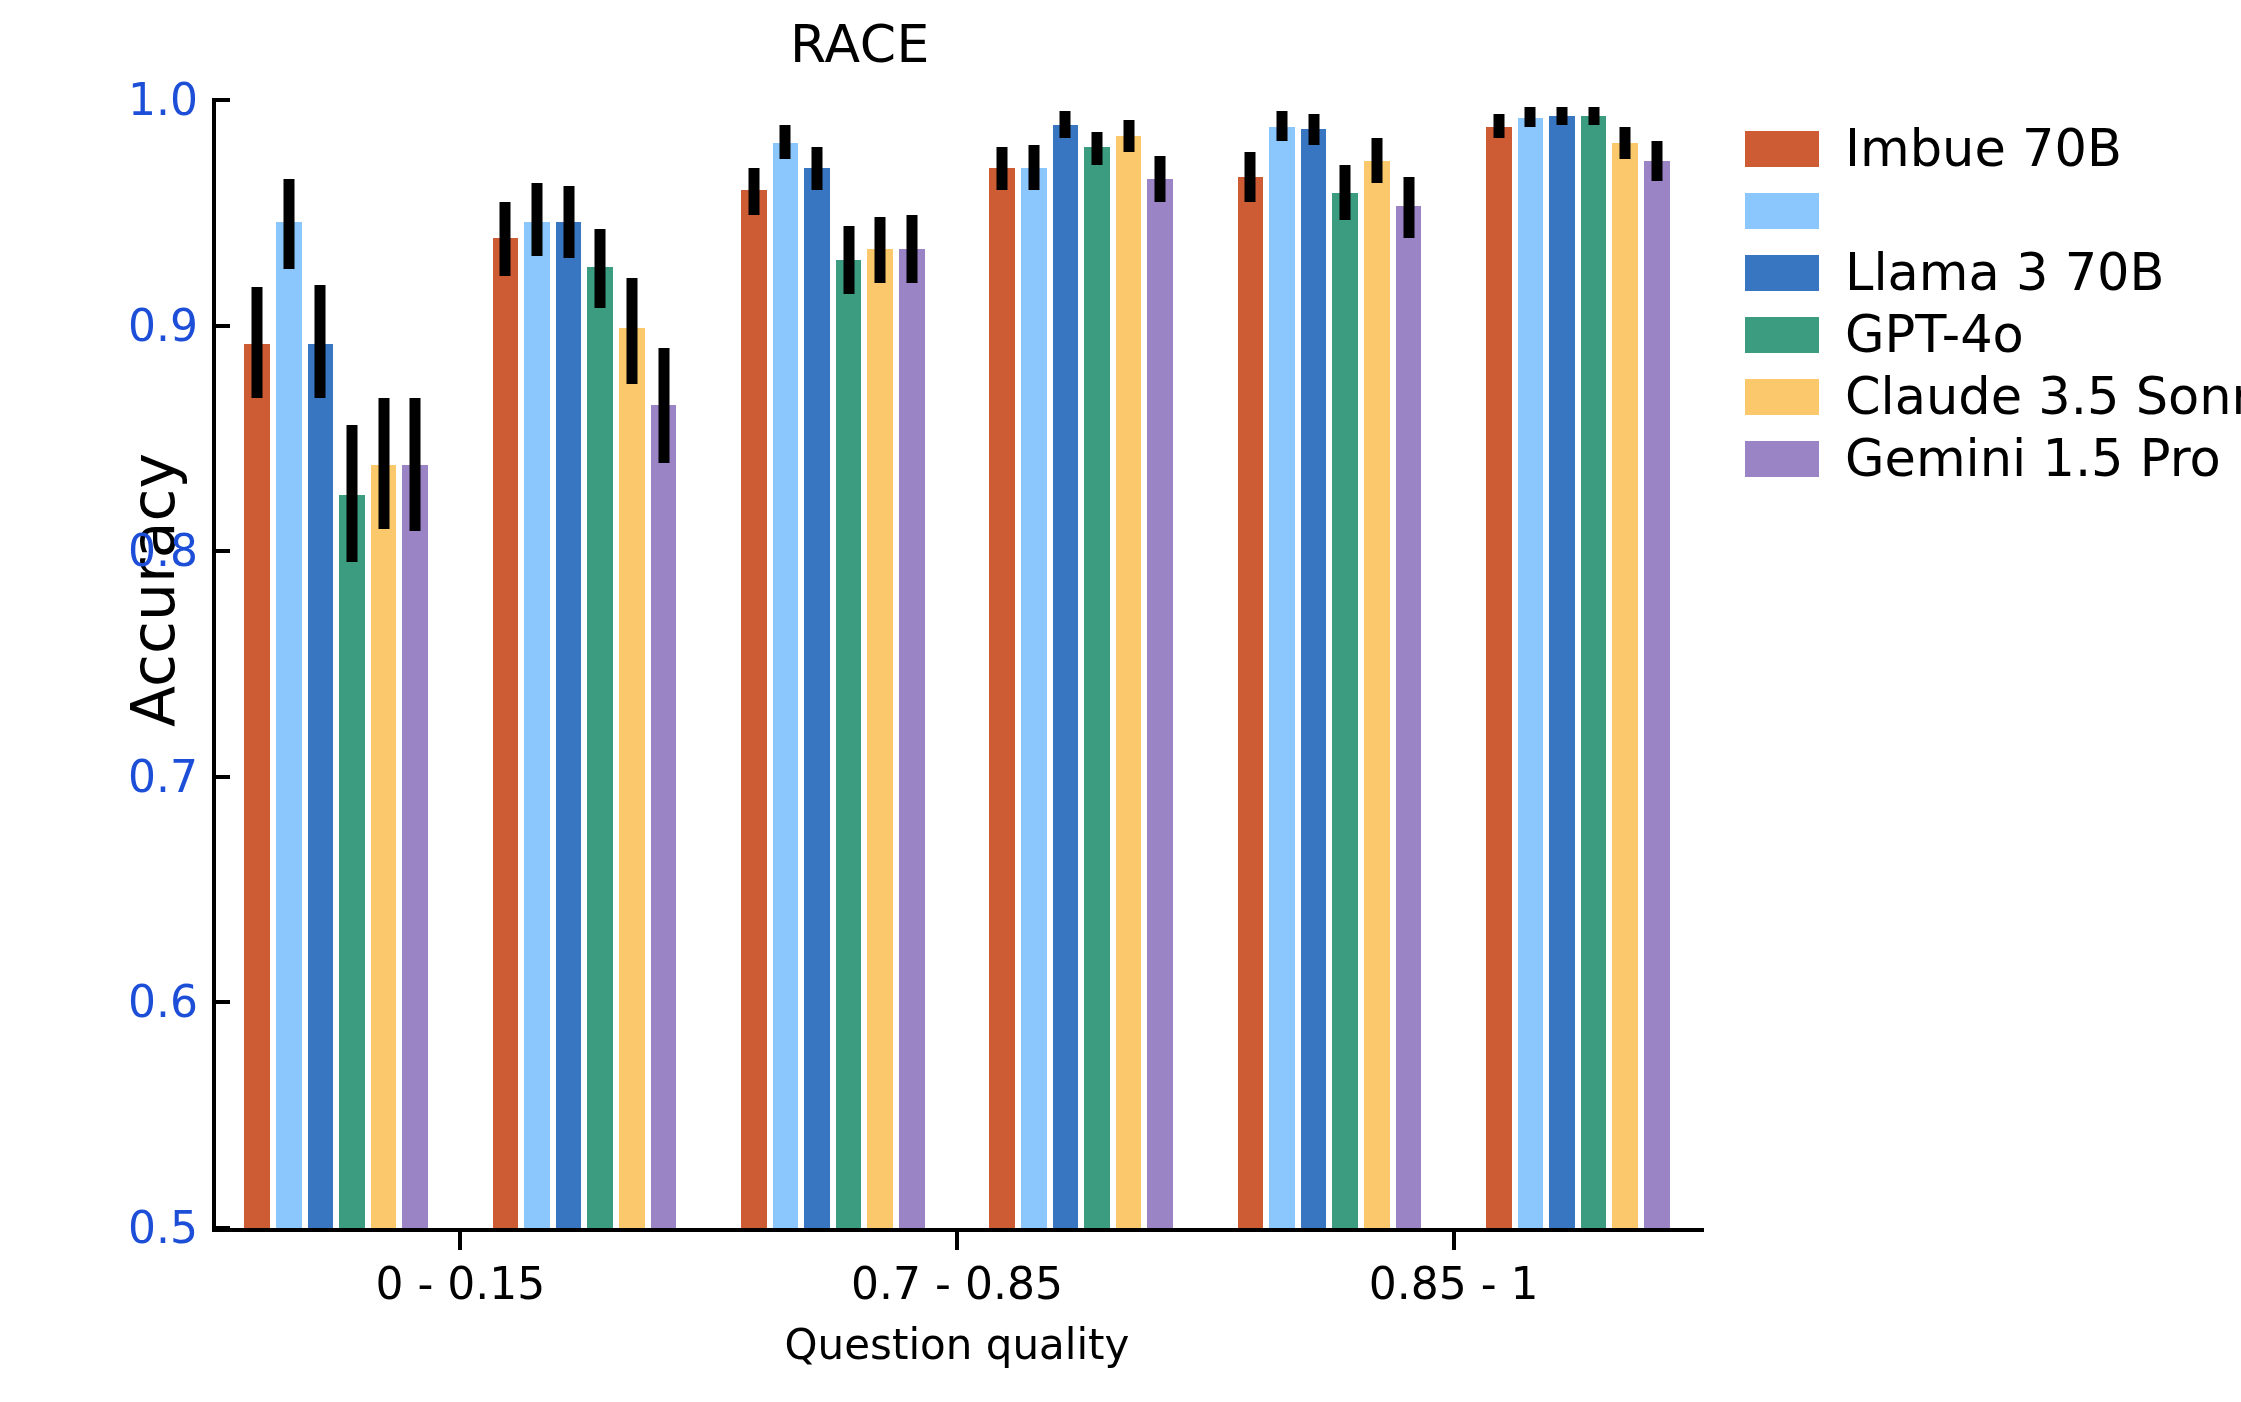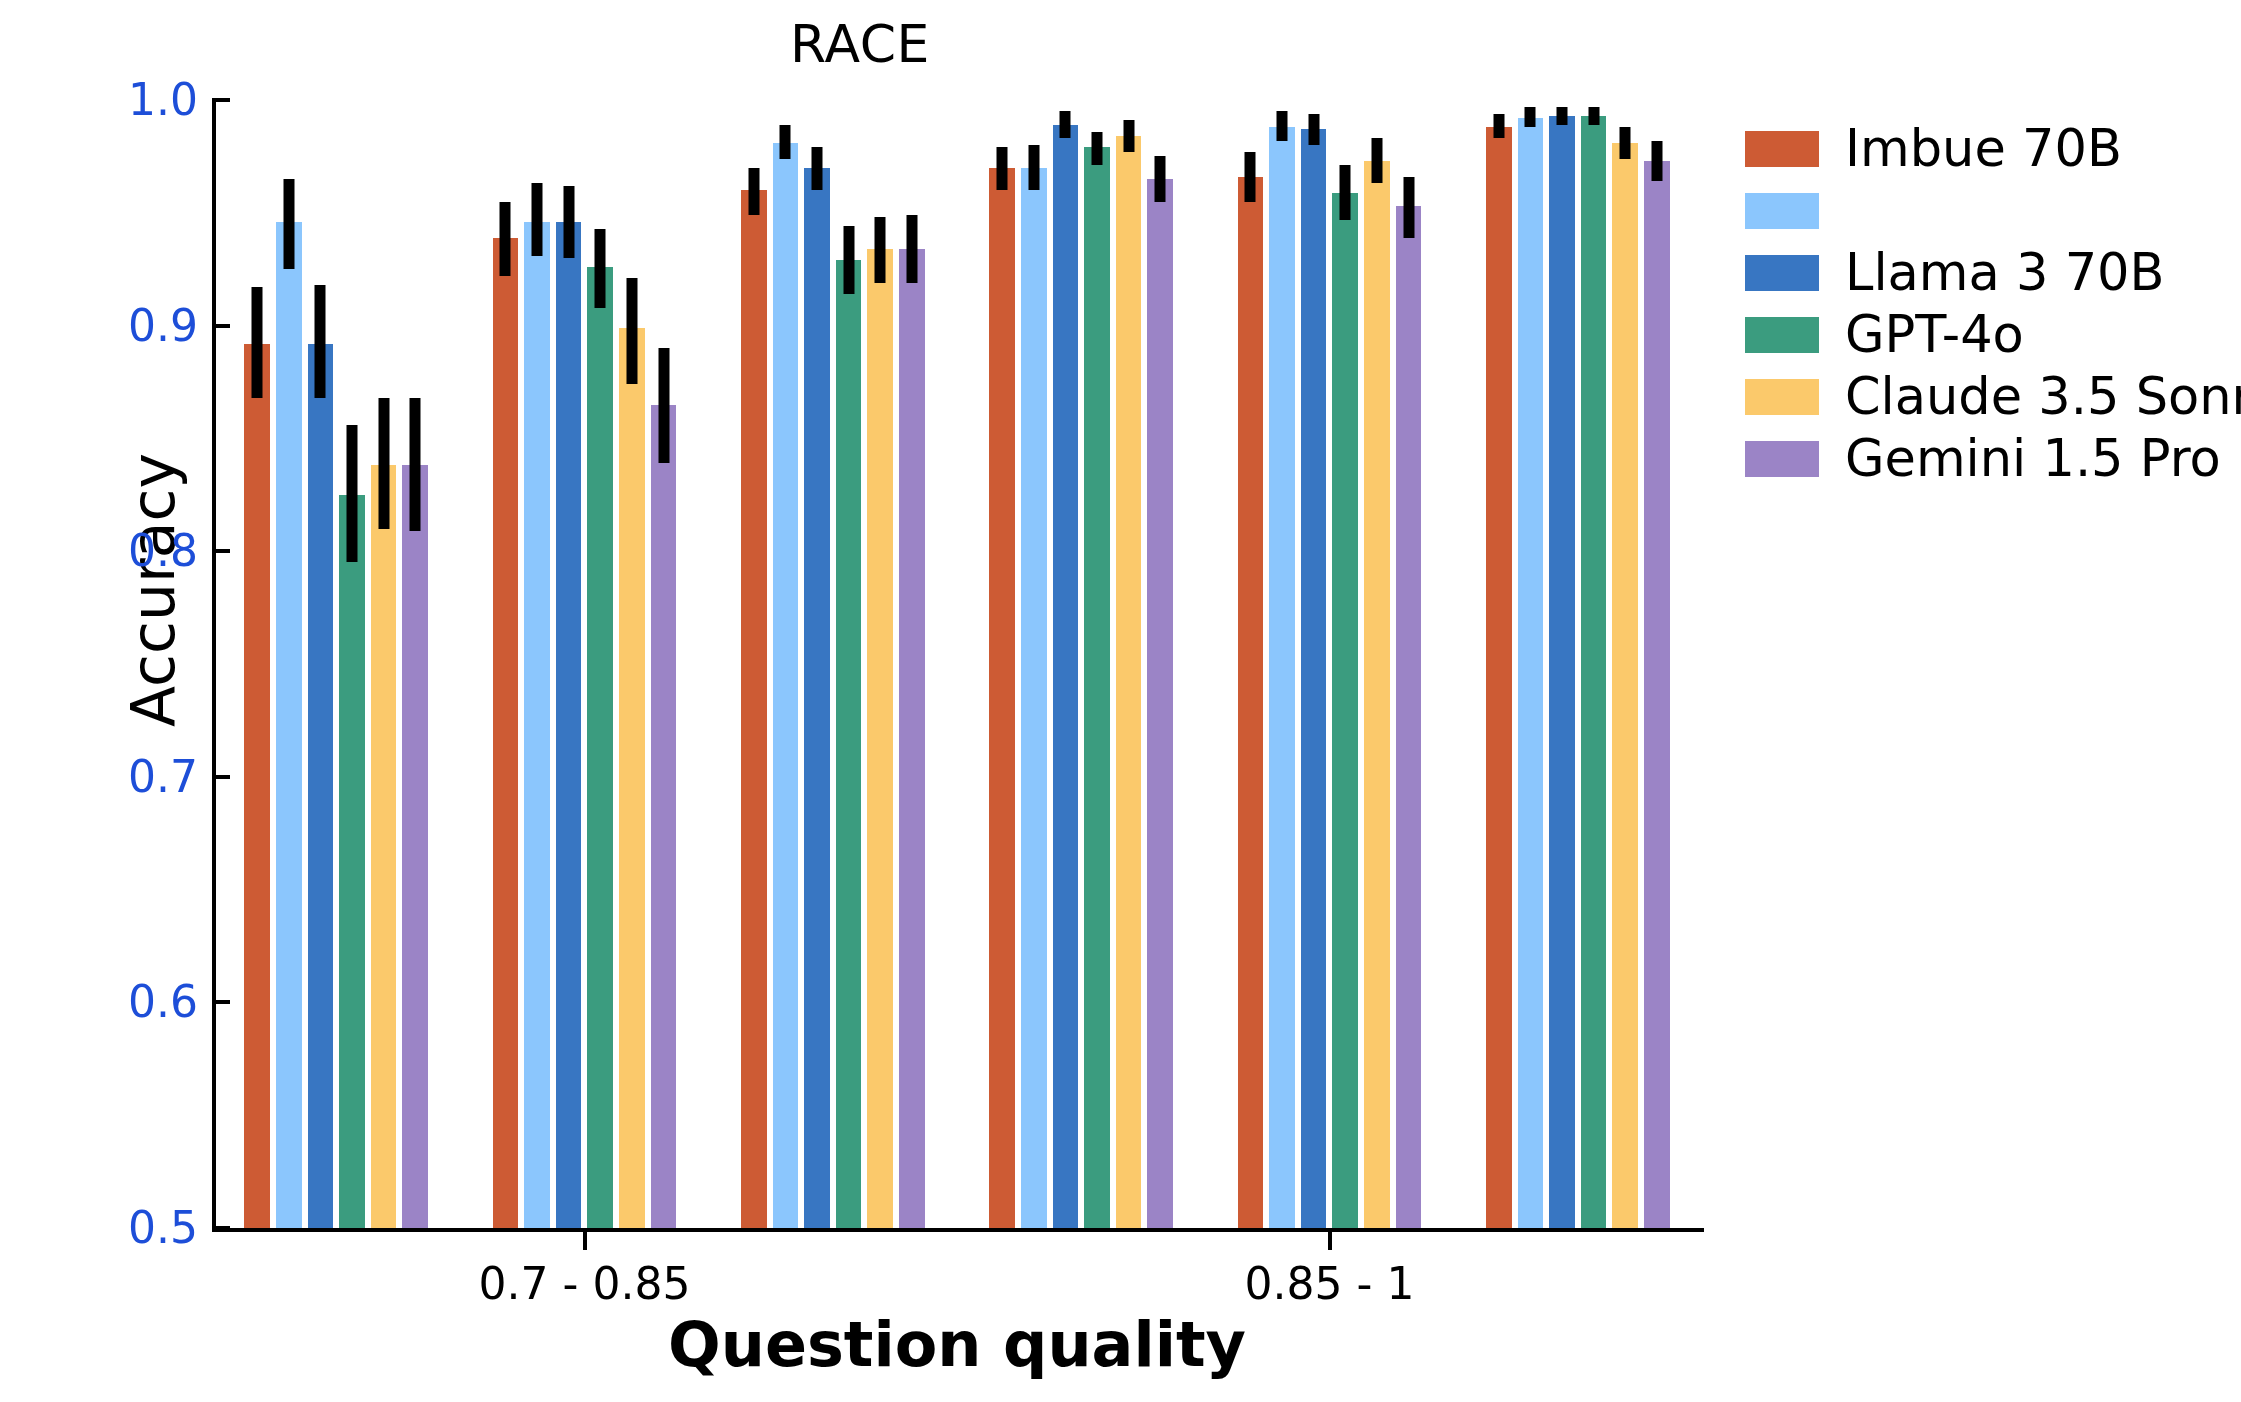--- a/index.html
+++ b/index.html
@@ -181,24 +181,23 @@
     white-space: nowrap;
     color: #000;
   }
 
   .x-axis-title {
     position: absolute;
     left: 212px;
     top: 1310px;
     width: 1490px;
     text-align: center;
-    font-size: 62px;
+    font-size: 42px;
     line-height: 70px;
     color: #000;
-    font-weight: bold;
   }
 
   
   .legend {
     position: absolute;
     left: 1745px;
     top: 118px;
     display: flex;
     flex-direction: column;
     gap: 0px;
@@ -430,20 +429,24 @@
               <div class="errbar" style="bottom: 92.8%; height: 3.6%;"></div>
             </div>
           </div>
         </div>
       </div>
   </div>
 
   <div class="xticks" id="xticks-host">
       <div class="xtick">
         <div class="xtick-mark"></div>
+        <div class="xtick-label">0 - 0.15</div>
+      </div>
+      <div class="xtick">
+        <div class="xtick-mark"></div>
         <div class="xtick-label">0.7 - 0.85</div>
       </div>
       <div class="xtick">
         <div class="xtick-mark"></div>
         <div class="xtick-label">0.85 - 1</div>
       </div>
     </div>
 
   <div class="x-axis-title">Question quality</div>
 

